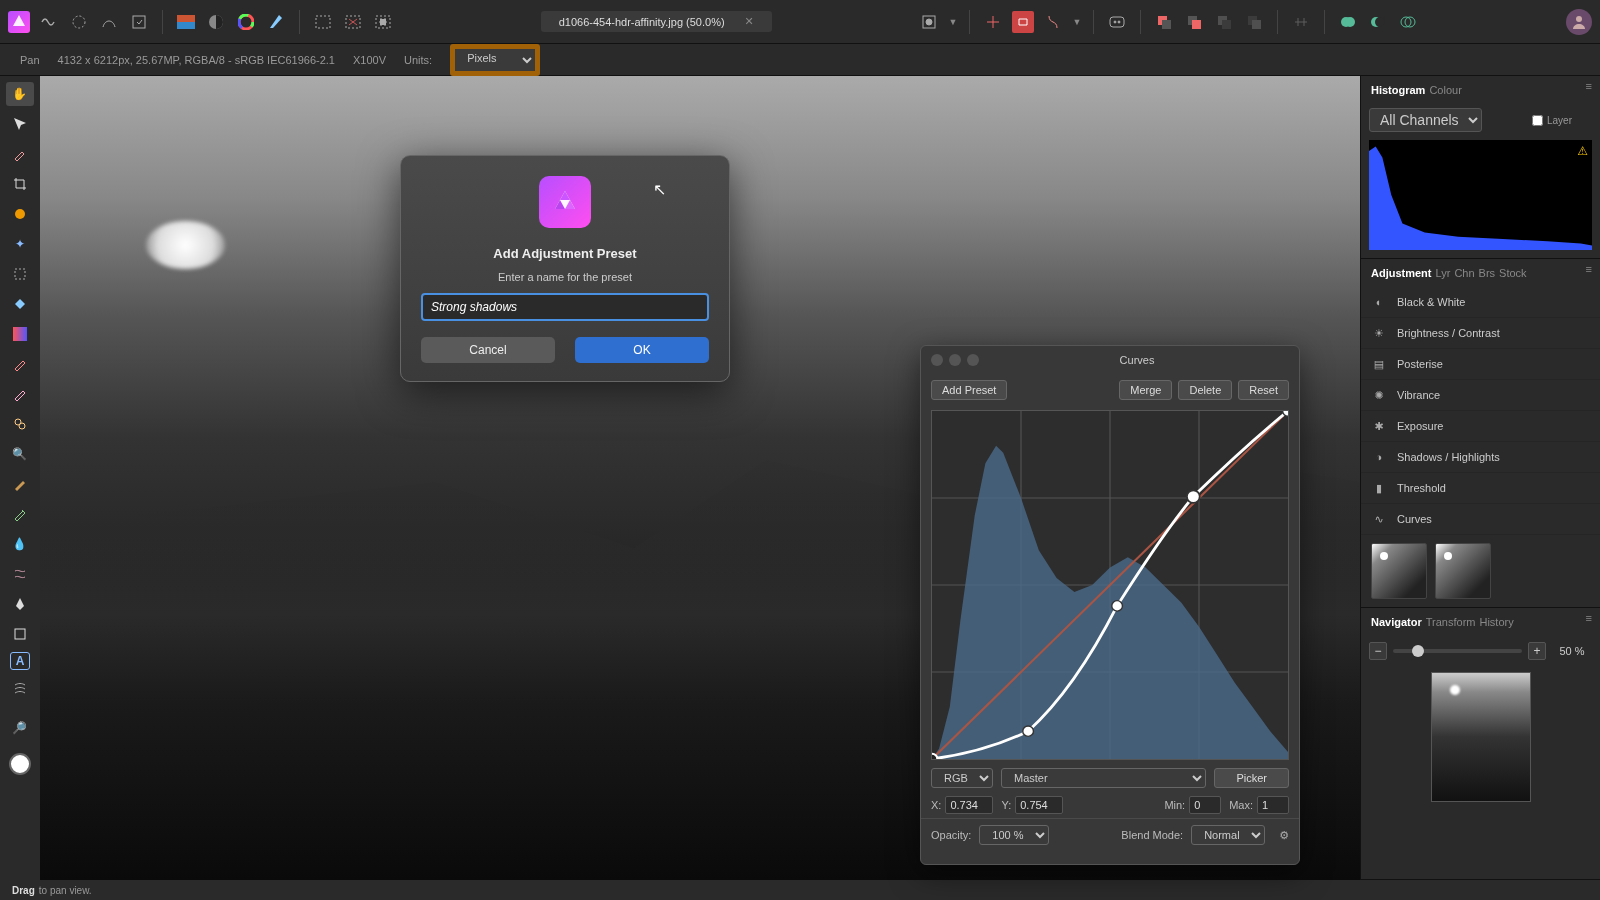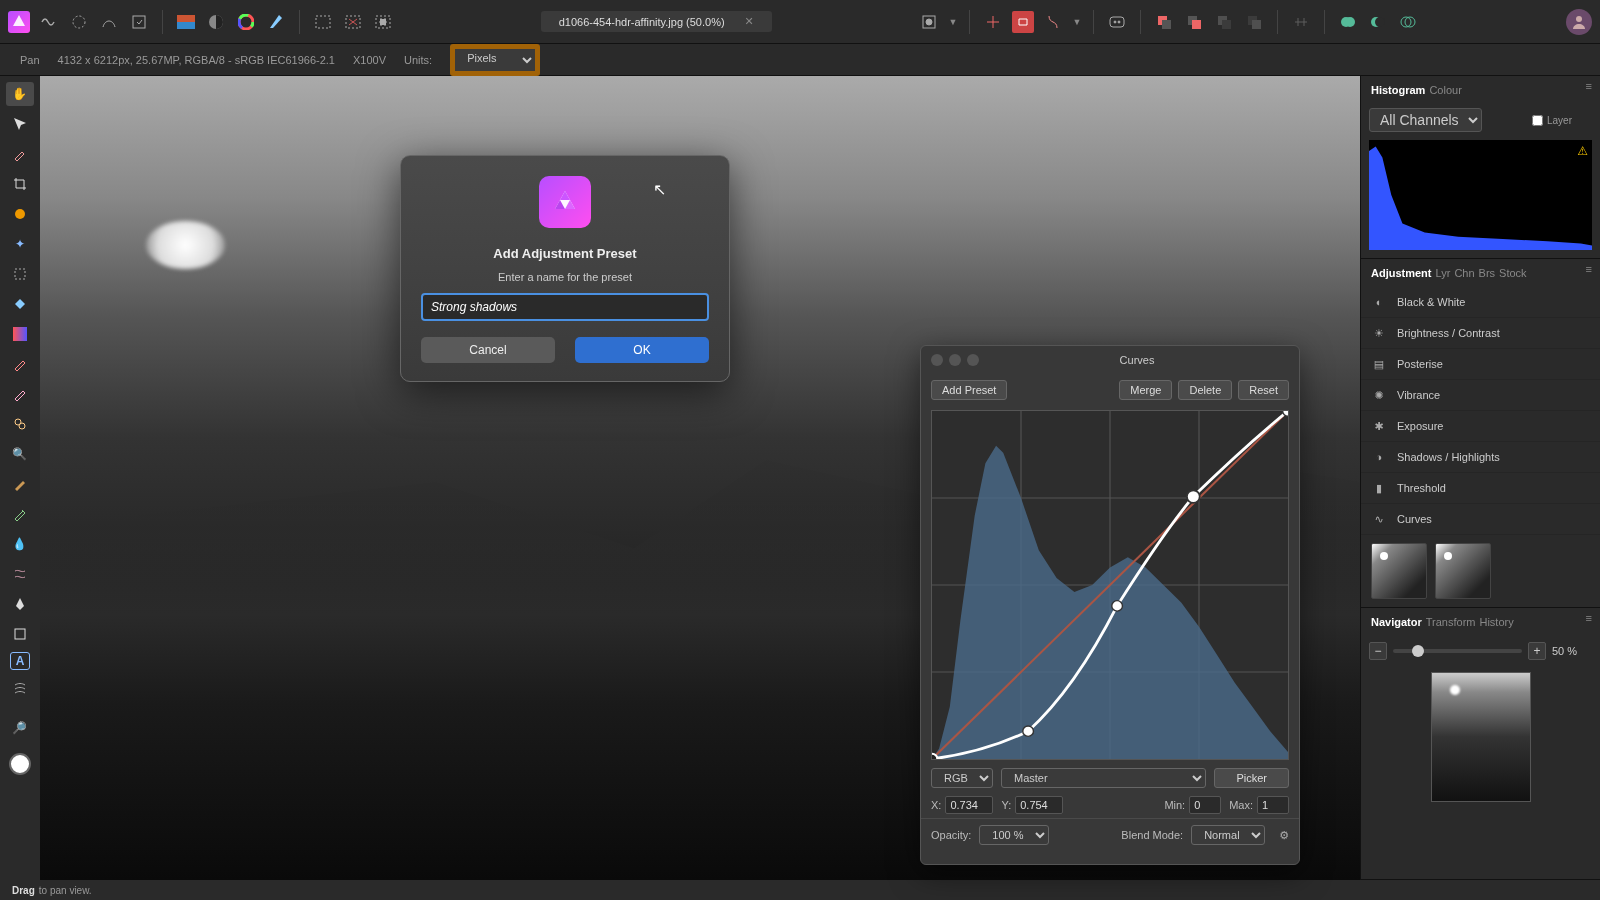--- a/index.html
+++ b/index.html
@@ -38,21 +38,21 @@
 .adj-item { display:flex; align-items:center; padding:7px 10px; gap:10px; font-size:11px; color:#ccc; cursor:pointer; border-bottom:1px solid #252525; }
 .adj-item .adj-icon { width:16px; height:16px; display:flex; align-items:center; justify-content:center; color:#aaa; }
 .thumbs { display:flex; gap:8px; padding:8px 10px; }
 .thumb { width:56px; height:56px; background:linear-gradient(135deg,#fff 0%,#888 20%,#222 80%); border-radius:2px; border:1px solid #444; cursor:pointer; position:relative; }
 .thumb::before { content:""; position:absolute; top:8px; left:8px; width:8px; height:8px; background:#fff; border-radius:50%; }
 .nav-section { flex:1; display:flex; flex-direction:column; }
 .zoom-row { display:flex; align-items:center; padding:6px 8px; gap:6px; }
 .zoom-btn { width:18px; height:18px; background:#3a3a3a; border:1px solid #555; color:#ccc; display:flex; align-items:center; justify-content:center; cursor:pointer; border-radius:2px; font-size:12px; }
 .zoom-slider { flex:1; height:4px; background:#444; border-radius:2px; position:relative; }
 .zoom-slider .knob { position:absolute; left:15%; top:-4px; width:12px; height:12px; background:#ccc; border-radius:50%; }
-.zoom-val { font-size:11px; color:#ccc; min-width:40px; text-align:left; }
+.zoom-val { font-size:11px; color:#ccc; min-width:40px; text-align:center; }
 .nav-thumb { margin:6px auto; width:100px; height:130px; background:linear-gradient(180deg,#ccc 0%,#888 15%,#333 50%,#111 100%); border:1px solid #555; position:relative; }
 .nav-thumb::before { content:""; position:absolute; top:12px; left:18px; width:10px; height:10px; background:#fff; border-radius:50%; filter:blur(1px); }
 .statusbar { height:20px; background:#2a2a2a; padding:0 12px; display:flex; align-items:center; font-size:10px; color:#999; }
 .statusbar b { color:#ddd; margin-right:4px; }
 
 .curves-panel { position:absolute; left:920px; top:345px; width:380px; height:520px; background:#383838; border:1px solid #555; border-radius:6px; box-shadow:0 8px 30px rgba(0,0,0,.5); display:flex; flex-direction:column; }
 .curves-title { height:28px; display:flex; align-items:center; padding:0 10px; gap:6px; font-size:11px; color:#ccc; }
 .tl-btn { width:12px; height:12px; border-radius:50%; background:#555; }
 .curves-title span { margin:0 auto; }
 .curves-buttons { display:flex; padding:6px 10px; gap:6px; }

